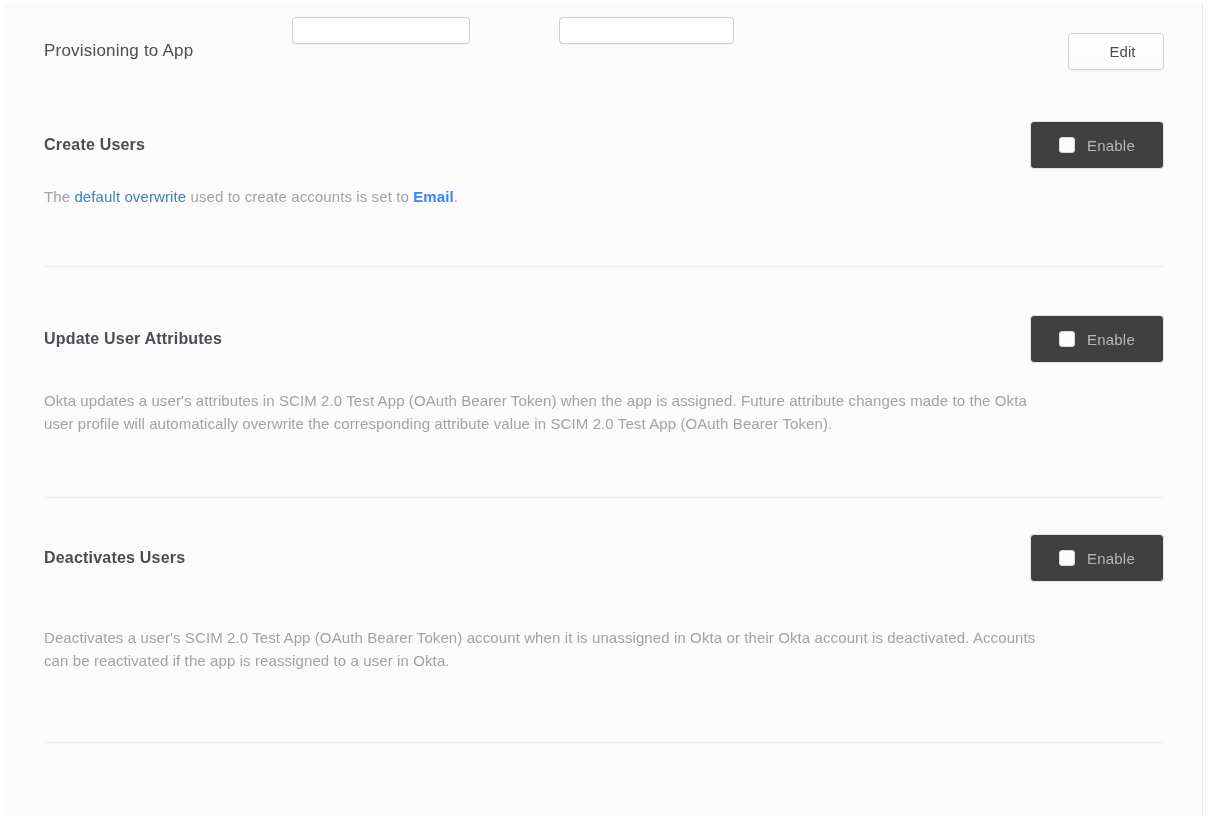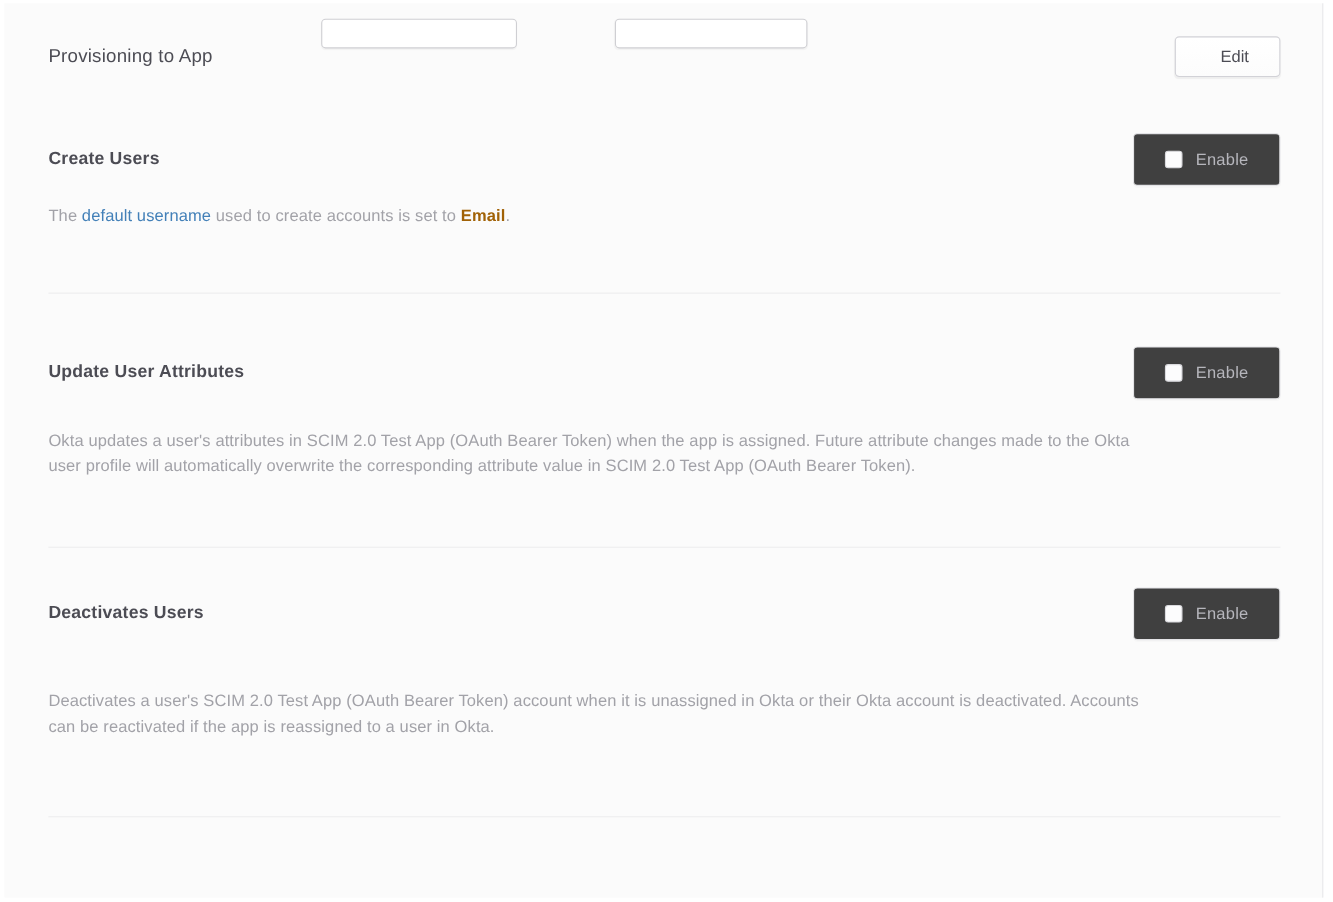--- a/index.html
+++ b/index.html
@@ -36,21 +36,21 @@
                    box-shadow:0 1px 1px rgba(0,0,0,0.02); }
   .enable-checkbox { width:16px; height:16px; border:1px solid #dadade; border-radius:3px;
                      background:#fcfcfd; margin-right:12px; flex:0 0 auto; }
   .enable-label { font-size:15px; color:#b6b6bc; letter-spacing:0.2px; }
 
   .desc { margin-top:26px; max-width:1015px; font-size:15px; line-height:23px;
           color:#a2a2a8; letter-spacing:0.1px; }
   .note { margin-top:16px; max-width:1015px; font-size:15px; line-height:23px;
           color:#a2a2a8; letter-spacing:0.1px; }
   .note a { color:#4380b8; text-decoration:none; cursor:pointer; }
-  .note b { color:#a16207; font-weight:700; }
+  .note b { color:#3b82f6; font-weight:700; }
   .desc-3line { margin-top:26px; }
   .desc-2line { margin-top:44px; }
 
   .divider { border:0; border-top:1px solid #ededee; height:0; }
   .d1 { margin-top:58px; }
   .d2 { margin-top:62px; }
   .d3 { margin-top:70px; }
 </style>
 </head>
 <body>
@@ -70,21 +70,21 @@
       </div>
 
       <div class="section s1">
         <div class="section-head">
           <div class="section-title">Create Users</div>
           <div class="enable-toggle">
             <span class="enable-checkbox"></span>
             <span class="enable-label">Enable</span>
           </div>
         </div>
-        <p class="note"><span>The </span><a>default username</a><span> used to create accounts is set to </span><b>Email</b><span>.</span></p>
+        <p class="note"><span>The </span><a>default overwrite</a><span> used to create accounts is set to </span><b>Email</b><span>.</span></p>
       </div>
       <hr class="divider d1">
 
       <div class="section s2">
         <div class="section-head">
           <div class="section-title">Update User Attributes</div>
           <div class="enable-toggle">
             <span class="enable-checkbox"></span>
             <span class="enable-label">Enable</span>
           </div>

